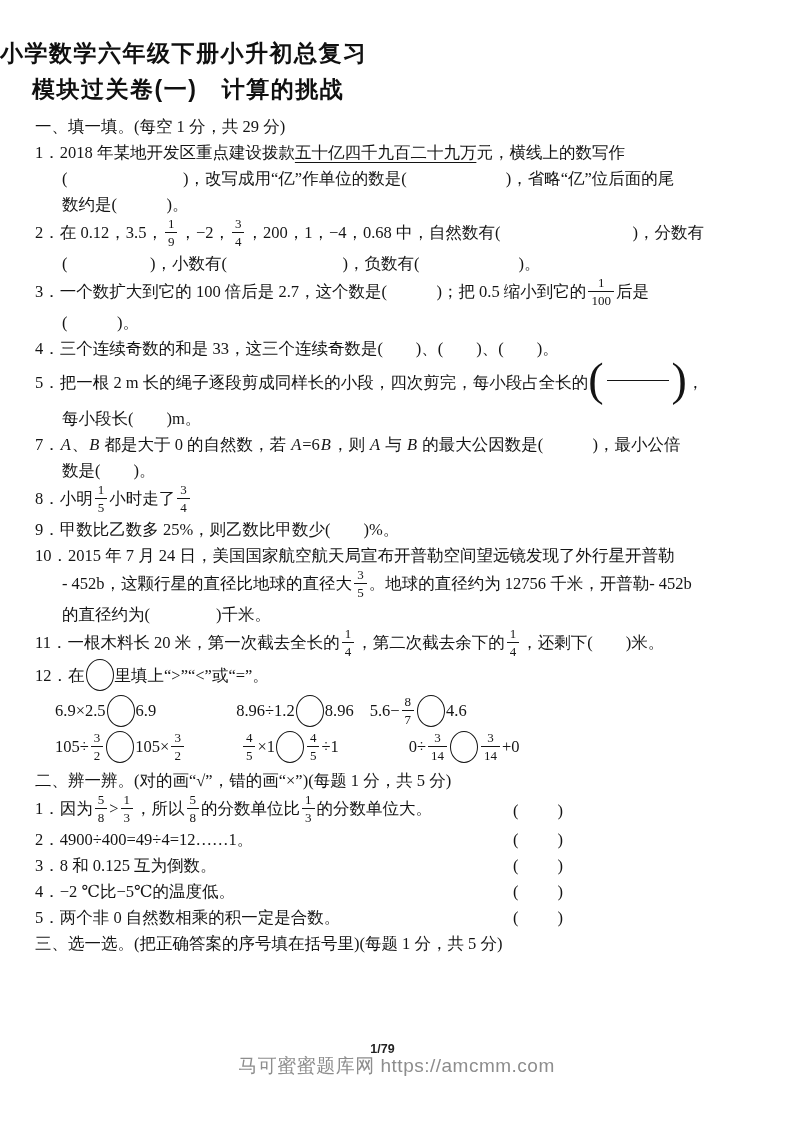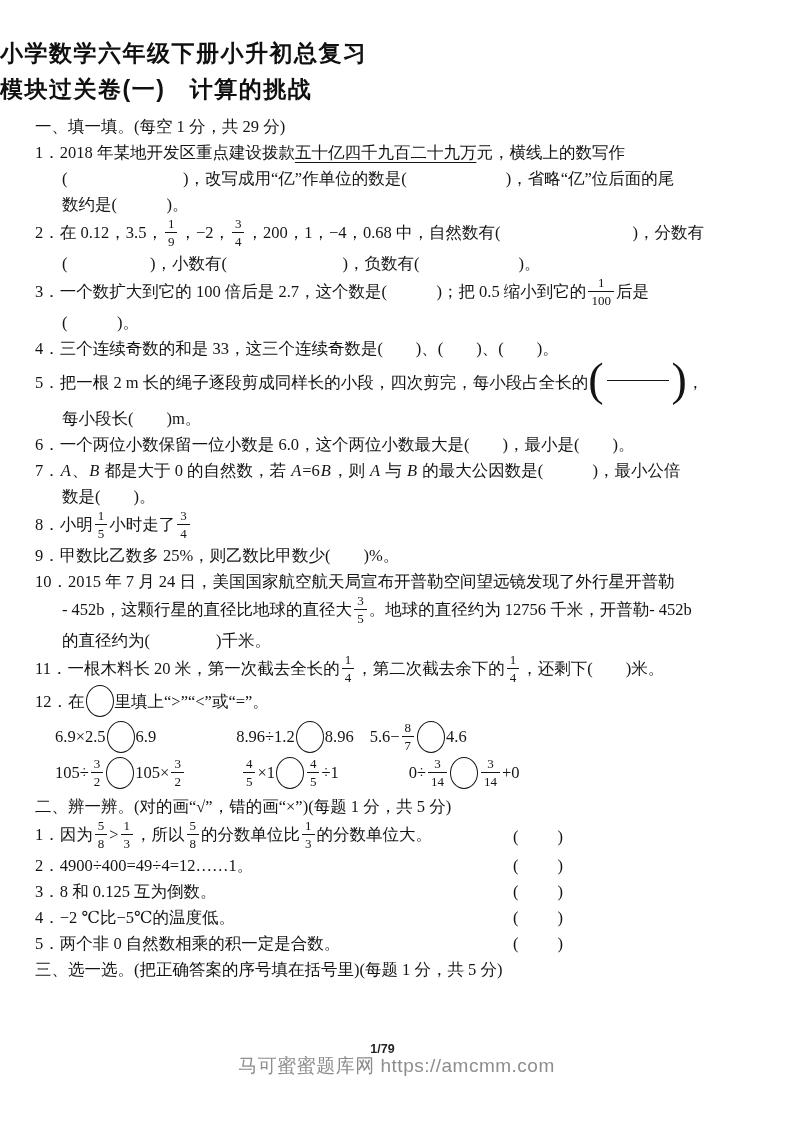--- a/index.html
+++ b/index.html
@@ -1,21 +1,21 @@
 <!DOCTYPE html>
 <html><head>
 <meta charset="utf-8">
 <style>
   html,body{margin:0;padding:0;background:#ffffff;}
   .page{position:relative;width:793px;height:1122px;background:#fff;overflow:hidden;
         font-family:"Liberation Serif","DejaVu Serif",serif;color:#141414;}
   .titles{padding-top:38px;text-align:left;}
   .t1,.t2{font-family:"Liberation Sans","DejaVu Sans",sans-serif;font-weight:bold;
           font-size:23px;letter-spacing:1.5px;color:#101010;}
-  .t2{margin-top:5px;}
+  .t2{margin-top:5px;padding-left:32px;}
   .content{position:absolute;top:114px;left:35px;width:732px;font-size:16.5px;line-height:26px;}
   .line{min-height:26px;}
   .ind{padding-left:27px;}
   .row{padding-left:20px;margin:3px 0;}
   .item{position:relative;}
   .ans{position:absolute;left:478px;top:50%;transform:translateY(-50%);letter-spacing:2px;}
   .u{text-decoration:underline;text-underline-offset:4px;}
   .it{font-style:italic;font-family:"Liberation Serif","DejaVu Serif",serif;padding:0 1px;}
   .frac{display:inline-block;vertical-align:middle;text-align:center;font-size:13px;
         line-height:15px;margin:0 2px;transform:translateY(-2px);}
@@ -50,21 +50,20 @@
       <div class="line ind"><span class="t">(　　　　　)，小数有(　　　　　　　)，负数有(　　　　　　)。</span></div>
       <div class="line"><span class="t">3．一个数扩大到它的 100 倍后是 2.7，这个数是(　　　)；把 0.5 缩小到它的</span><span class="frac"><span class="num">1</span><span class="den">100</span></span><span class="t">后是</span></div>
       <div class="line ind"><span class="t">(　　　)。</span></div>
       <div class="line"><span class="t">4．三个连续奇数的和是 33，这三个连续奇数是(　　)、(　　)、(　　)。</span></div>
       <div class="line"><span class="t">5．把一根 2 m 长的绳子逐段剪成同样长的小段，四次剪完，每小段占全长的</span><span class="bigfrac">
           <span class="bp">(</span>
           <span class="bfl"></span>
           <span class="bp">)</span>
         </span><span class="t">，</span></div>
       <div class="line ind"><span class="t">每小段长(　　)m。</span></div>
-      <div class="line"><span class="t">6．一个两位小数保留一位小数是 6.0，这个两位小数最大是(　　)，最小是(　　)。</span></div>
       <div class="line"><span class="t">7．</span><span class="it">A</span><span class="t">、</span><span class="it">B</span><span class="t"> 都是大于 0 的自然数，若 </span><span class="it">A</span><span class="t">=6</span><span class="it">B</span><span class="t">，则 </span><span class="it">A</span><span class="t"> 与 </span><span class="it">B</span><span class="t"> 的最大公因数是(　　　)，最小公倍</span></div>
       <div class="line ind"><span class="t">数是(　　)。</span></div>
       <div class="line"><span class="t">8．小明</span><span class="frac"><span class="num">1</span><span class="den">5</span></span><span class="t">小时走了</span><span class="frac"><span class="num">3</span><span class="den">4</span></span></div>
       <div class="line"><span class="t">9．甲数比乙数多 25%，则乙数比甲数少(　　)%。</span></div>
       <div class="line"><span class="t">10．2015 年 7 月 24 日，美国国家航空航天局宣布开普勒空间望远镜发现了外行星开普勒</span></div>
       <div class="line ind"><span class="t">- 452b，这颗行星的直径比地球的直径大</span><span class="frac"><span class="num">3</span><span class="den">5</span></span><span class="t">。地球的直径约为 12756 千米，开普勒- 452b</span></div>
       <div class="line ind"><span class="t">的直径约为(　　　　)千米。</span></div>
       <div class="line"><span class="t">11．一根木料长 20 米，第一次截去全长的</span><span class="frac"><span class="num">1</span><span class="den">4</span></span><span class="t">，第二次截去余下的</span><span class="frac"><span class="num">1</span><span class="den">4</span></span><span class="t">，还剩下(　　)米。</span></div>
       <div class="line"><span class="t">12．在</span><span class="circle"></span><span class="t">里填上“&gt;”“&lt;”或“=”。</span></div>
       <div class="line row"><span class="t">6.9×2.5</span><span class="circle"></span><span class="t">6.9</span><span class="gap" style="width: 80px;"></span><span class="t">8.96÷1.2</span><span class="circle"></span><span class="t">8.96</span><span class="gap" style="width: 16px;"></span><span class="t">5.6−</span><span class="frac"><span class="num">8</span><span class="den">7</span></span><span class="circle"></span><span class="t">4.6</span></div>

